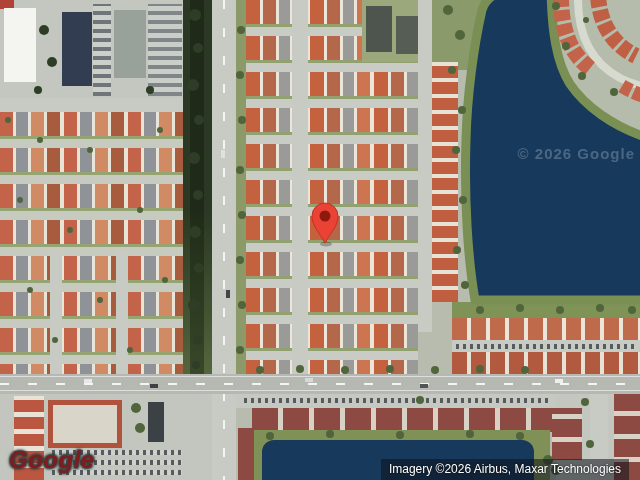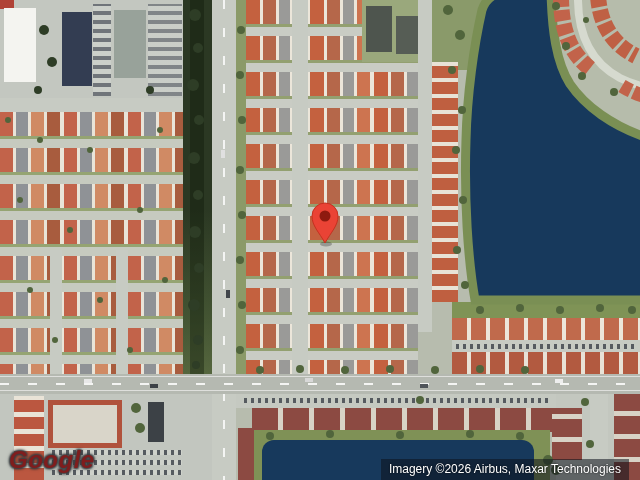--- a/index.html
+++ b/index.html
@@ -216,15 +216,16 @@
       <rect x="226" y="290" width="4" height="8" fill="#41464b"></rect>
     </g>
 
     <g>
       <ellipse cx="326" cy="244" rx="6" ry="2.5" fill="rgba(0,0,0,.25)"></ellipse>
       <path d="M325,243 C319,232 312,226 312,216 A13,13 0 1 1 338,216 C338,226 331,232 325,243 Z" fill="#ea4335" stroke="#c5301f" stroke-width="1"></path>
       <circle cx="325" cy="216" r="5.5" fill="#8e1a0f"></circle>
     </g>
   </svg>
 
+  <div id="watermark" class="abs">© 2026 Google</div>
   <div id="google-logo" class="abs">Google</div>
   <div id="attribution" class="abs">Imagery ©2026 Airbus, Maxar Technologies</div>
 </div>
 
 </body></html>

